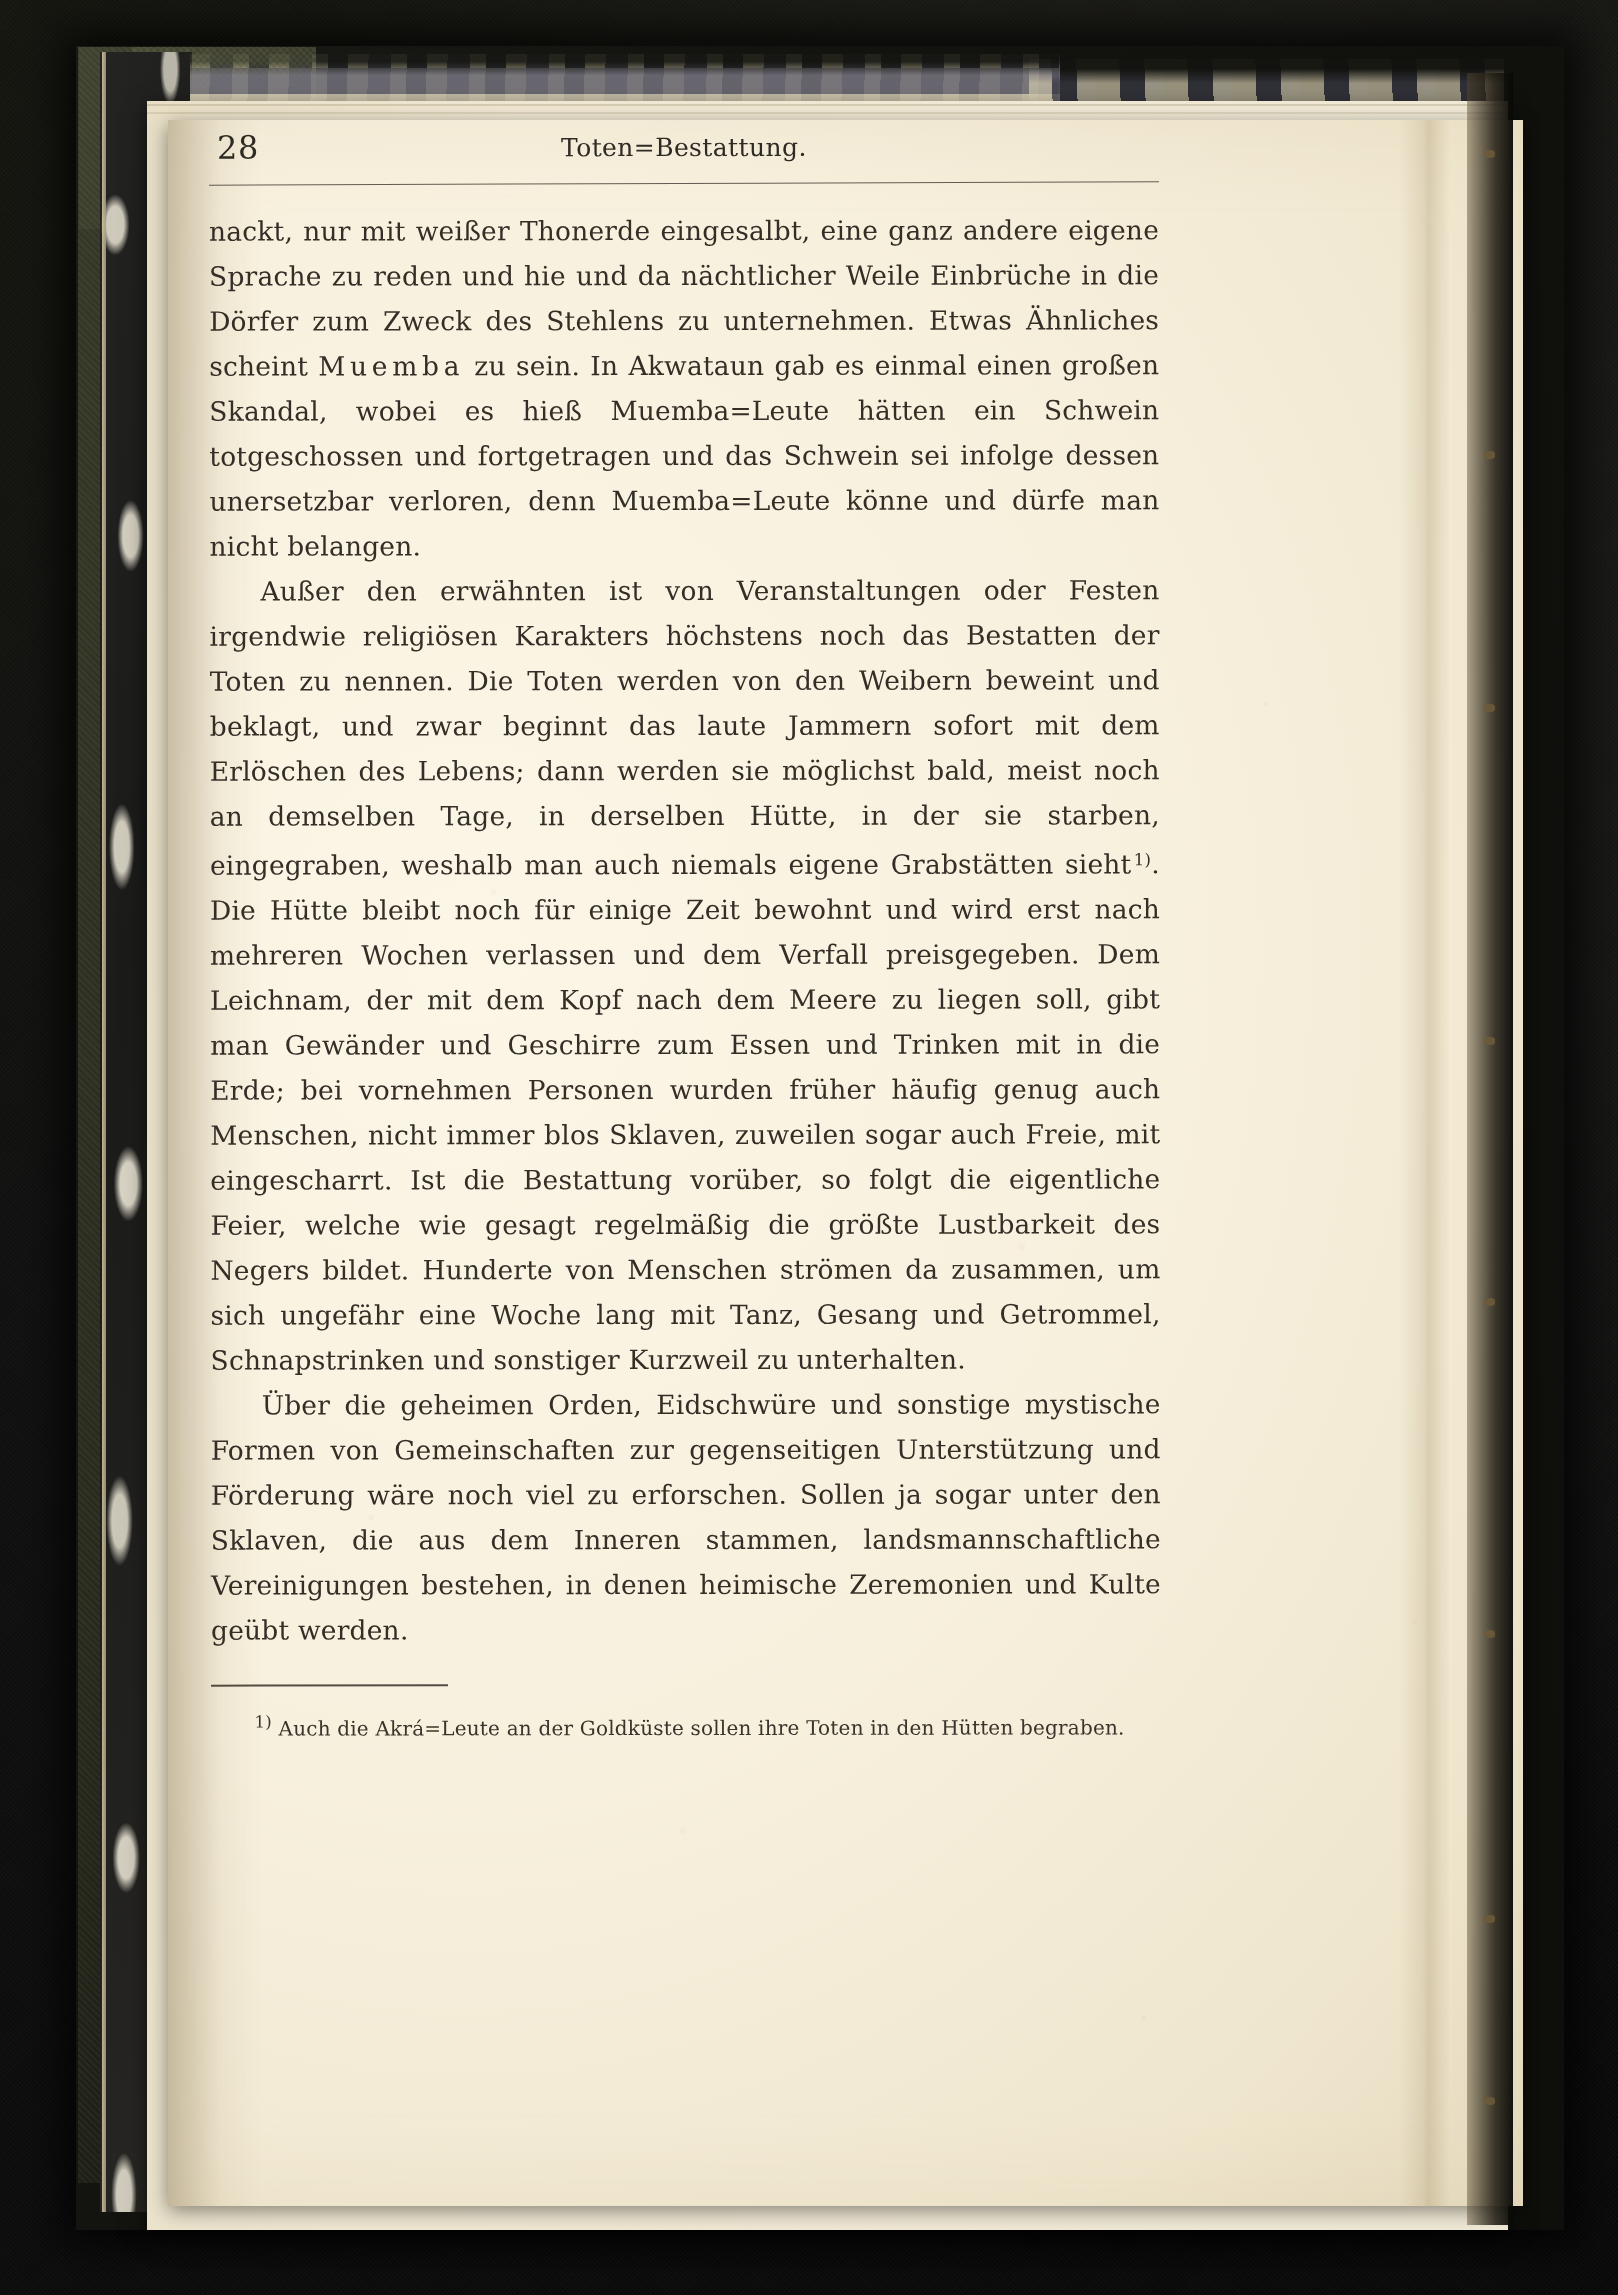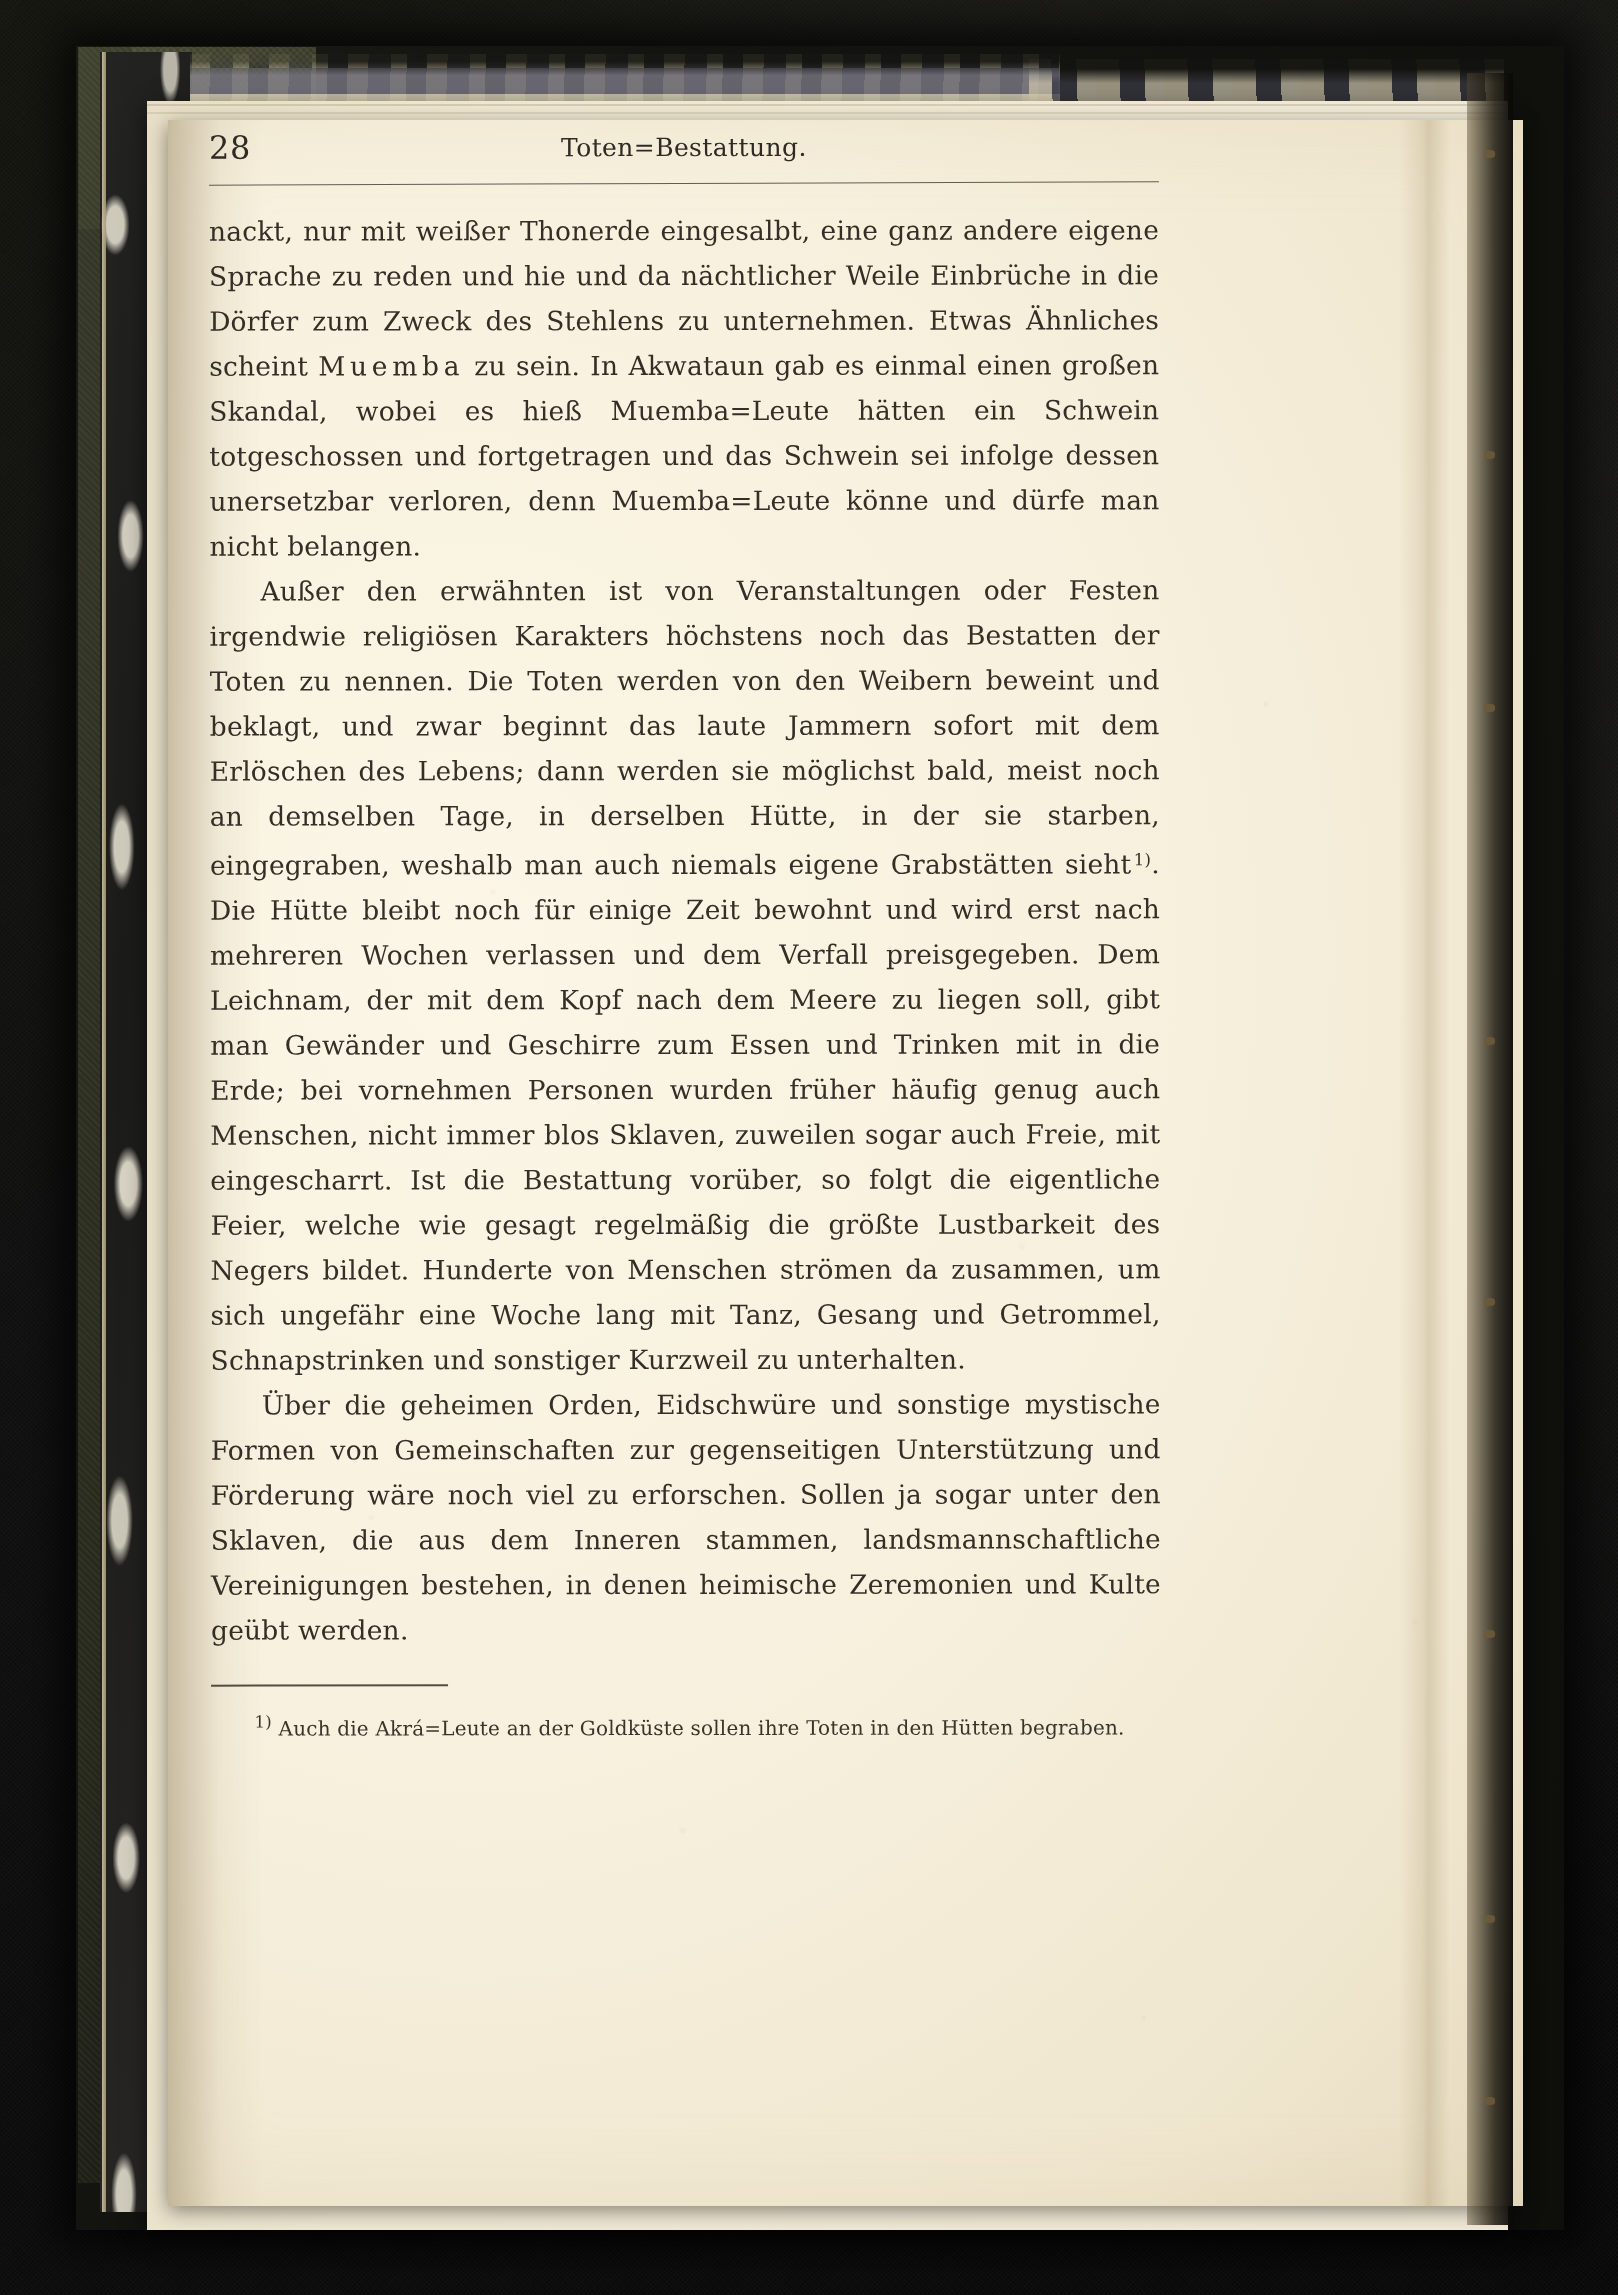--- a/index.html
+++ b/index.html
@@ -233,21 +233,21 @@
     top: 128px;
     width: 950px;
   }
 
   .runhead {
     position: relative;
     height: 52px;
   }
   .folio {
     position: absolute;
-    left: 0; top: 0;
+    left: 8px; top: 0;
     font-family: "DejaVu Serif", serif;
     font-size: 32px;
     color: #2e2a24;
     letter-spacing: 0.8px;
   }
   .runtitle {
     position: absolute;
     left: 0; right: 0; top: 4.7px;
     text-align: center;
     font-size: 25px;

